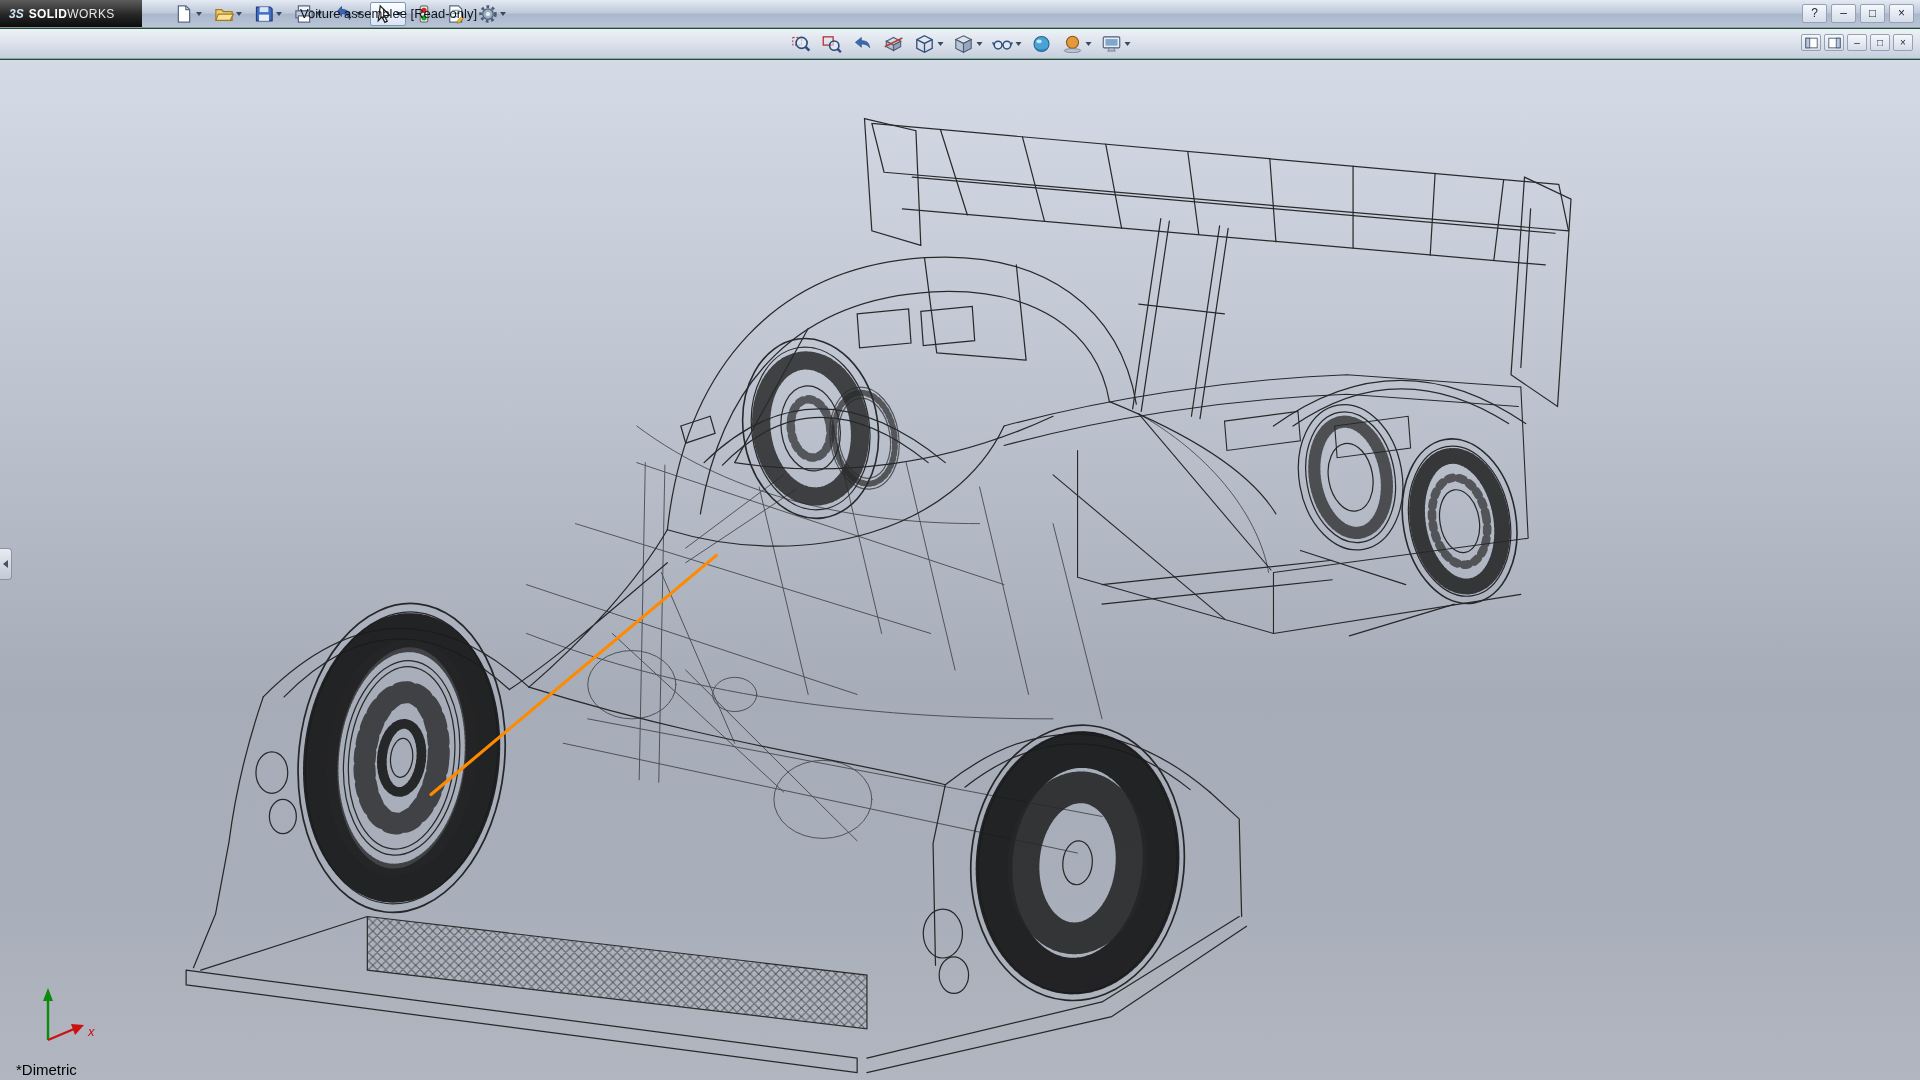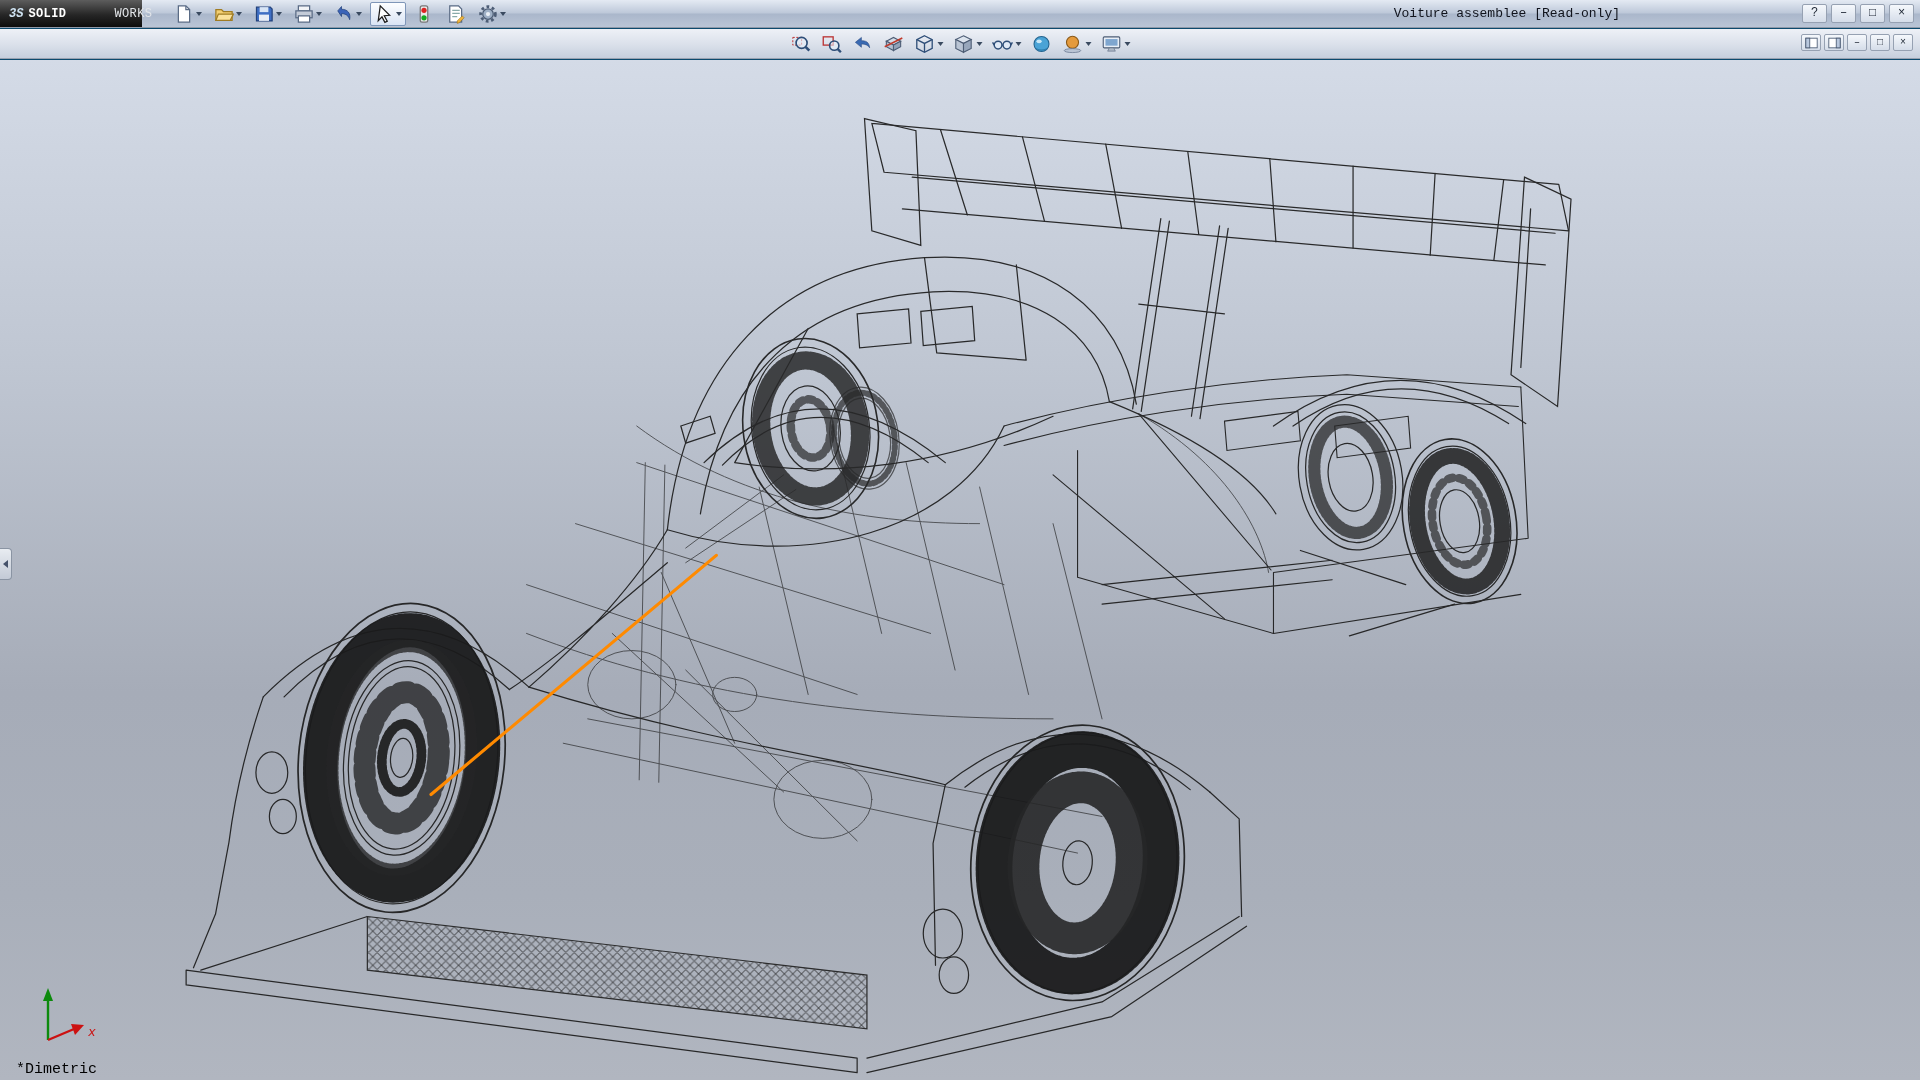--- a/index.html
+++ b/index.html
@@ -1,38 +1,38 @@
 <!DOCTYPE html>
 <html><head>
 <meta charset="utf-8">
 <style>
   * { margin:0; padding:0; box-sizing:border-box; }
   html,body { width:1920px; height:1080px; overflow:hidden; font-family:"Liberation Sans", sans-serif; }
-  .app { position:relative; width:1920px; height:1080px; background:#0c4a6e;font-family:Liberation Mono, monospace; }
+  .app { position:relative; width:1920px; height:1080px; background:#14532d; }
 
   
   .titlebar { position:absolute; top:0; left:0; right:0; height:28px;
     background:linear-gradient(#e4eaf3,#bdc8d9 48%,#aab7cb 52%,#bac5d6);
     border-bottom:1px solid #8f99a8; display:flex; align-items:center; z-index:30; }
   .logo { height:100%; width:142px; background:linear-gradient(#5d5d5d,#262626 55%,#0c0c0c);
     display:flex; align-items:center; gap:5px; padding:0 9px; flex:0 0 auto; }
   .logo-mark { color:#cfe3f2; font-style:italic; font-weight:bold; font-size:12px; }
   .brand { color:#fff; font-size:12px; letter-spacing:.4px; white-space:nowrap; }
   .brand b { font-weight:bold; }
-  .brand span { font-weight:normal; color:#e3e6ea;padding-left:48px; }
+  .brand span { font-weight:normal; color:#e3e6ea; }
 
   .tb { display:flex; align-items:center; gap:4px; padding-left:28px; }
   .tb-btn { display:flex; align-items:center; height:24px; padding:0 3px;
     border:1px solid transparent; border-radius:2px; cursor:default; }
   .tb-btn.active { border-color:#7f96b8; background:linear-gradient(#fdfeff,#d9e4f4); }
   .caret { margin-left:2px; width:0; height:0; border-left:3px solid transparent;
     border-right:3px solid transparent; border-top:4px solid #3a4a60; }
 
   .wintitle { position:absolute; left:300px; right:300px; top:0; height:28px; line-height:28px;
-    text-align:right; font-size:13px; color:#10131c; pointer-events:none; }
+    text-align:left; font-size:13px; color:#10131c; pointer-events:none; }
 
   .winctrl { position:absolute; right:6px; top:4px; display:flex; gap:4px; align-items:center; z-index:31; }
   .wc-btn { min-width:25px; height:19px; font-size:12px; line-height:17px; text-align:center; color:#1d2633;
     background:linear-gradient(#f5f8fc,#d5dde9); border:1px solid #96a1b2; border-radius:2px; }
 
   
   .hudrow { position:absolute; top:29px; left:0; right:0; height:30px;
     background:linear-gradient(#eef1f7,#dae0ea 55%,#c6cfdd);
     border-bottom:1px solid #98a1b0; z-index:25; }
   .hud { position:absolute; left:50%; transform:translateX(-50%); top:2px; display:flex; gap:5px; }

